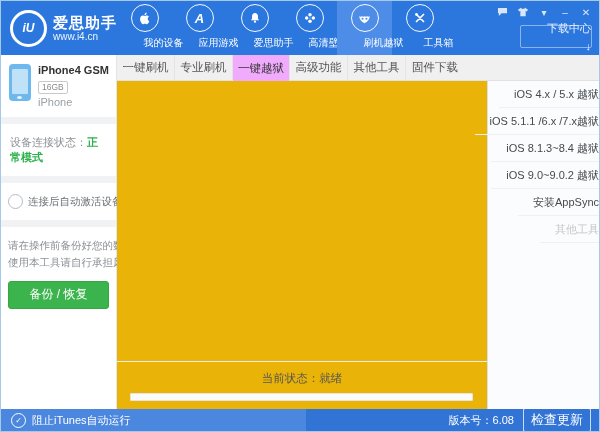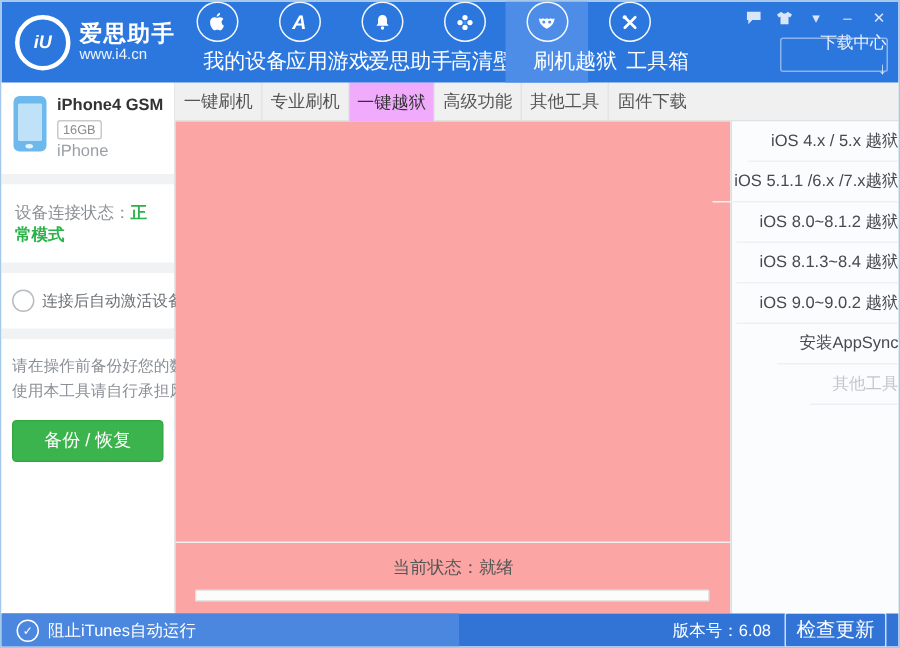--- a/index.html
+++ b/index.html
@@ -18,21 +18,21 @@
   .logo-title{font-size:15px;font-weight:bold;letter-spacing:1px;}
   .logo-sub{font-size:10px;opacity:.92;}
   .nav{display:flex;height:100%;}
   .nav-item{width:55px;display:flex;flex-direction:column;align-items:center;justify-content:flex-end;
     padding-bottom:5px;box-sizing:border-box;color:#fff;cursor:pointer;}
   .nav-item.active{background:#4d8de8;}
   .nav-icon{width:26px;height:26px;border:1px solid rgba(255,255,255,.95);border-radius:50%;
     display:flex;align-items:center;justify-content:center;margin-bottom:4px;}
   .nav-icon svg{display:block;}
   .nav-icon .glyphA{font-size:13px;font-weight:bold;font-style:italic;color:#fff;}
-  .nav-label{font-size:14px;white-space:nowrap;margin-left:38px;}
+  .nav-label{font-size:10px;white-space:nowrap;margin-left:38px;}
   .win-controls{position:absolute;top:5px;right:7px;display:flex;gap:9px;align-items:center;color:#d9e6f9;}
   .wc{width:12px;height:12px;display:flex;align-items:center;justify-content:center;font-size:10px;cursor:pointer;}
   .dc-btn{position:absolute;top:24px;right:7px;width:70px;height:21px;border:1px solid rgba(255,255,255,.45);
     border-radius:2px;color:#eaf2fd;font-size:11px;display:flex;align-items:flex-end;justify-content:center;gap:4px;cursor:pointer;flex-direction:column;}
   
   .bodyrow{flex:1;display:flex;min-height:0;}
   .sidebar{width:115px;flex:0 0 auto;background:#fff;border-right:1px solid #e3e6e9;display:flex;flex-direction:column;}
   .side-gap{height:7px;background:#f0f2f4;flex:0 0 auto;}
   .side-sec{background:#fff;flex:0 0 auto;}
   .device-sec{display:flex;padding:9px 6px 9px 8px;gap:7px;}
@@ -53,21 +53,21 @@
   .backup-btn{margin-top:9px;height:26px;background:#3cb44d;border:1px solid #33a843;border-radius:3px;
     color:#fff;font-size:12px;display:flex;align-items:center;justify-content:center;cursor:pointer;}
   .side-fill{flex:1;background:#fff;}
   
   .content-col{flex:1;display:flex;flex-direction:column;min-width:0;}
   .tabbar{height:25px;flex:0 0 auto;background:#f0f0f0;border-bottom:1px solid #e1e1e1;display:flex;}
   .tab{width:58px;display:flex;align-items:center;justify-content:center;font-size:11.5px;color:#555;
     border-right:1px solid #e4e4e4;cursor:pointer;box-sizing:border-box;}
   .tab.active{background:#f0abfc;color:#333;height:26px;border-left:1px solid #e4e4e4;margin-left:-1px;}
   .content-row{flex:1;display:flex;min-height:0;}
-  .center{flex:1;display:flex;flex-direction:column;background:#fca5a5;min-width:0;}
+  .center{flex:1;display:flex;flex-direction:column;background:#eab308;min-width:0;}
   .center-empty{flex:1;}
   .status-area{flex:0 0 auto;border-top:1px solid #eeeeee;padding:9px 0 5px;}
   .status-text{text-align:center;font-size:11.5px;color:#555;margin-bottom:7px;}
   .progress{height:6px;margin:0 14px 3px 13px;border:1px solid #e4e4e4;background:#fcfcfc;border-radius:1px;}
   .right-panel{width:111px;flex:0 0 auto;border-left:1px solid #d9dfe6;background:#fbfcfd;display:flex;flex-direction:column;align-items:flex-end;}
   .rp-item{height:26px;line-height:26px;padding-left:15px;font-size:11px;color:#454a4f;
     border-bottom:1px solid #eef1f3;cursor:pointer;white-space:nowrap;}
   .rp-item.disabled{color:#c3c7cb;cursor:default;}
   .rp-fill{flex:1;}
   
@@ -218,21 +218,20 @@
           <div class="center-empty"></div>
           <div class="status-area">
             <div class="status-text">当前状态：就绪</div>
             <div class="progress"></div>
           </div>
         </div>
 
         <div class="right-panel">
           <div class="rp-item">iOS 4.x / 5.x 越狱</div>
           <div class="rp-item">iOS 5.1.1 /6.x /7.x越狱</div>
-          <div class="rp-item">iOS 8.0~8.1.2 越狱</div>
           <div class="rp-item">iOS 8.1.3~8.4 越狱</div>
           <div class="rp-item">iOS 9.0~9.0.2 越狱</div>
           <div class="rp-item">安装AppSync</div>
           <div class="rp-item disabled">其他工具</div>
           <div class="rp-fill"></div>
         </div>
       </div>
     </div>
   </div>
 

